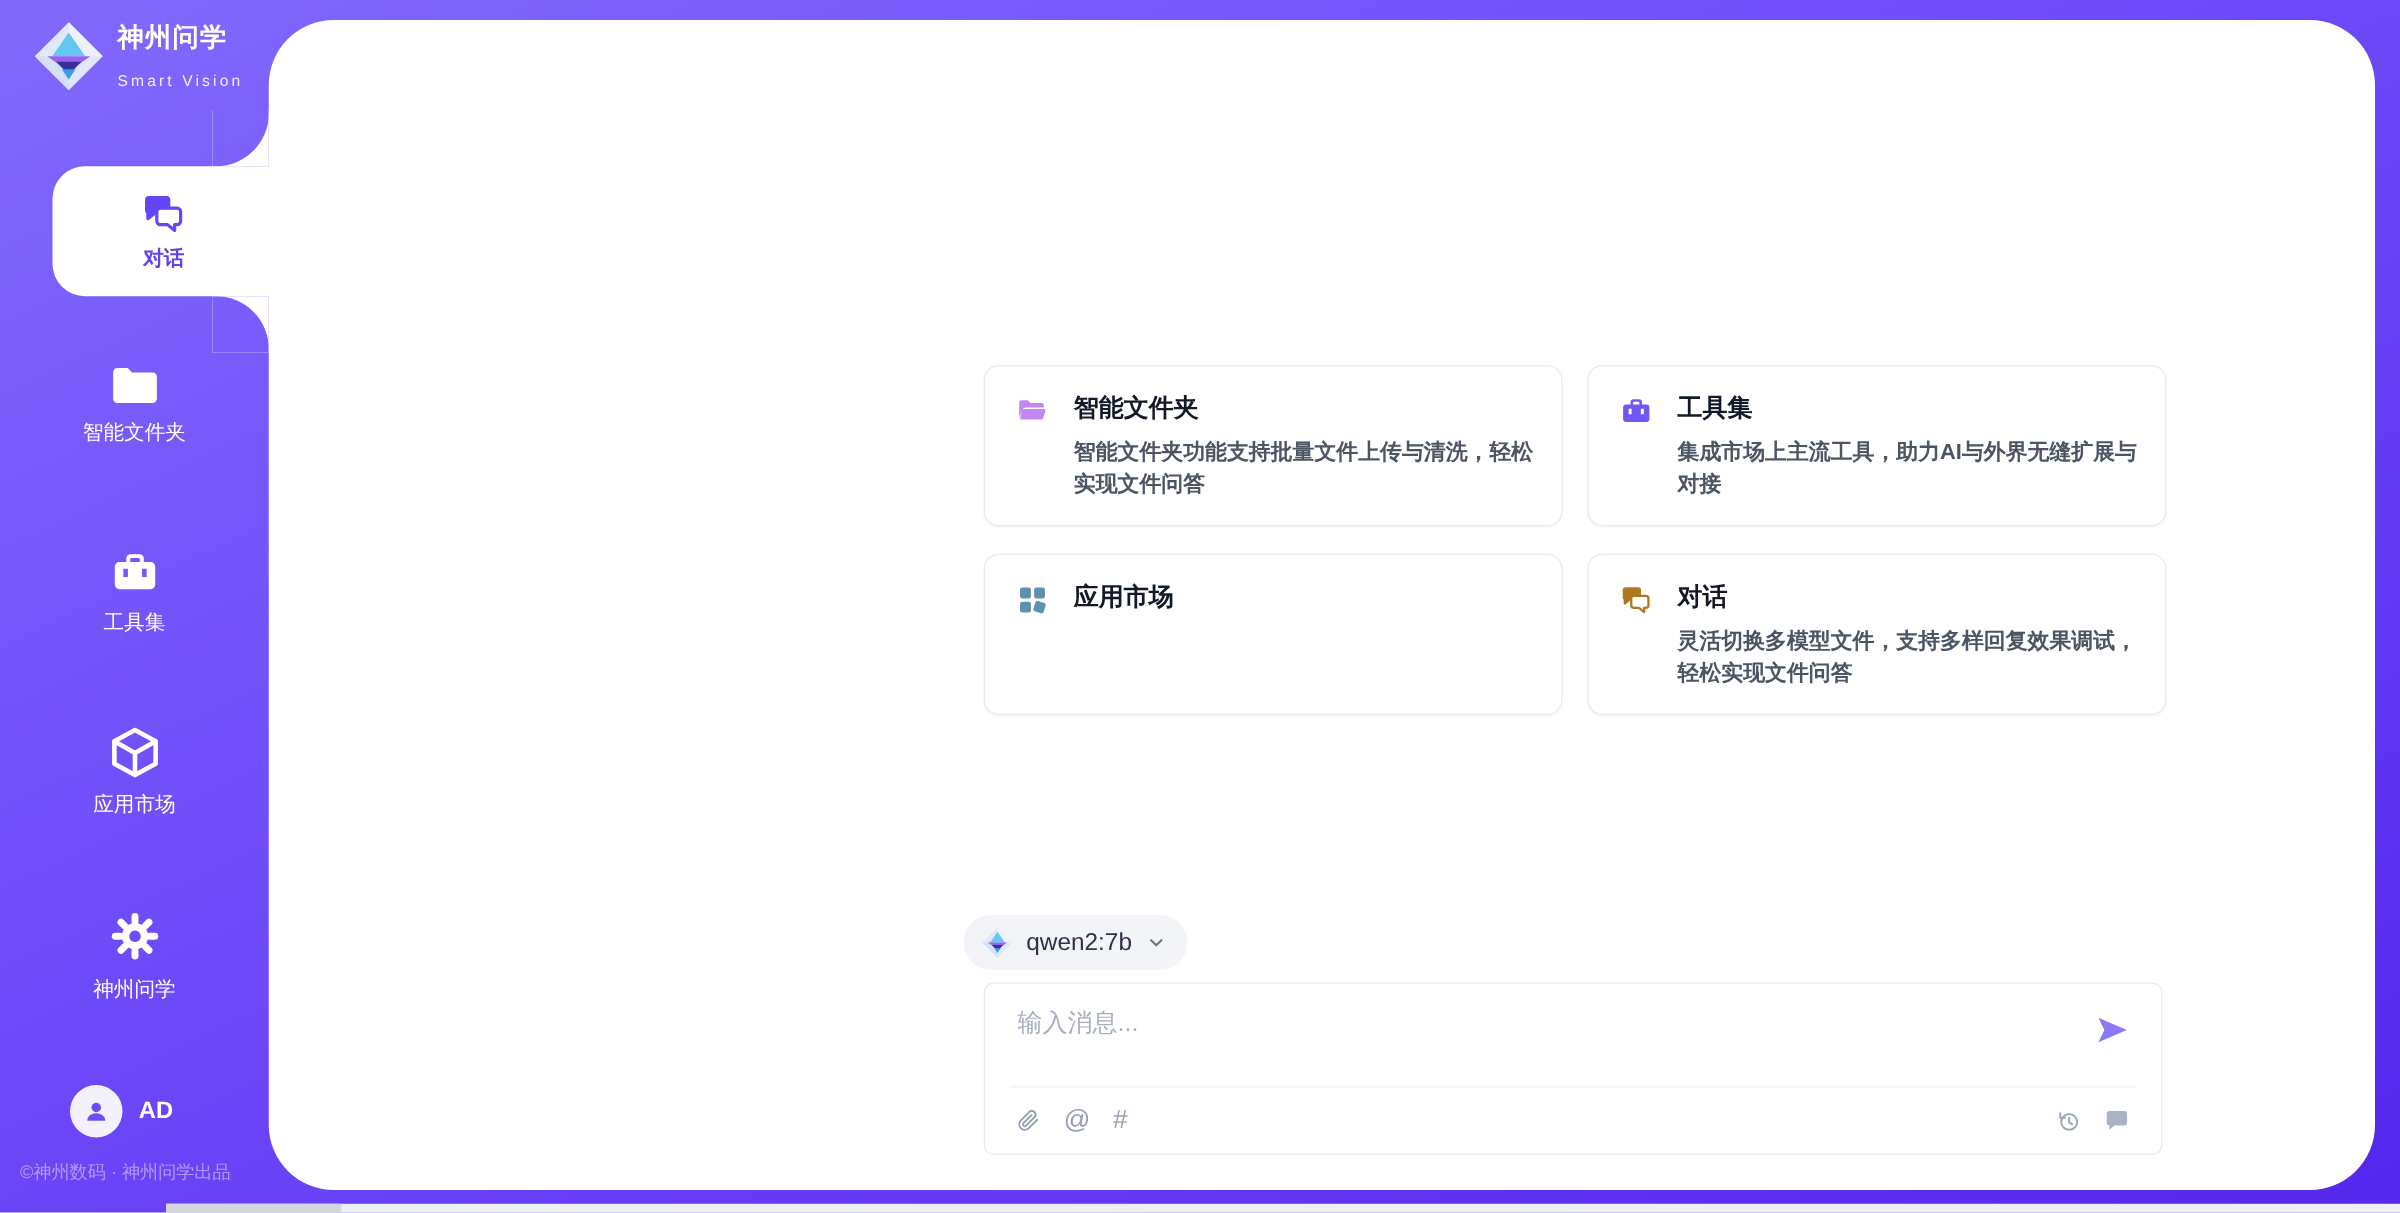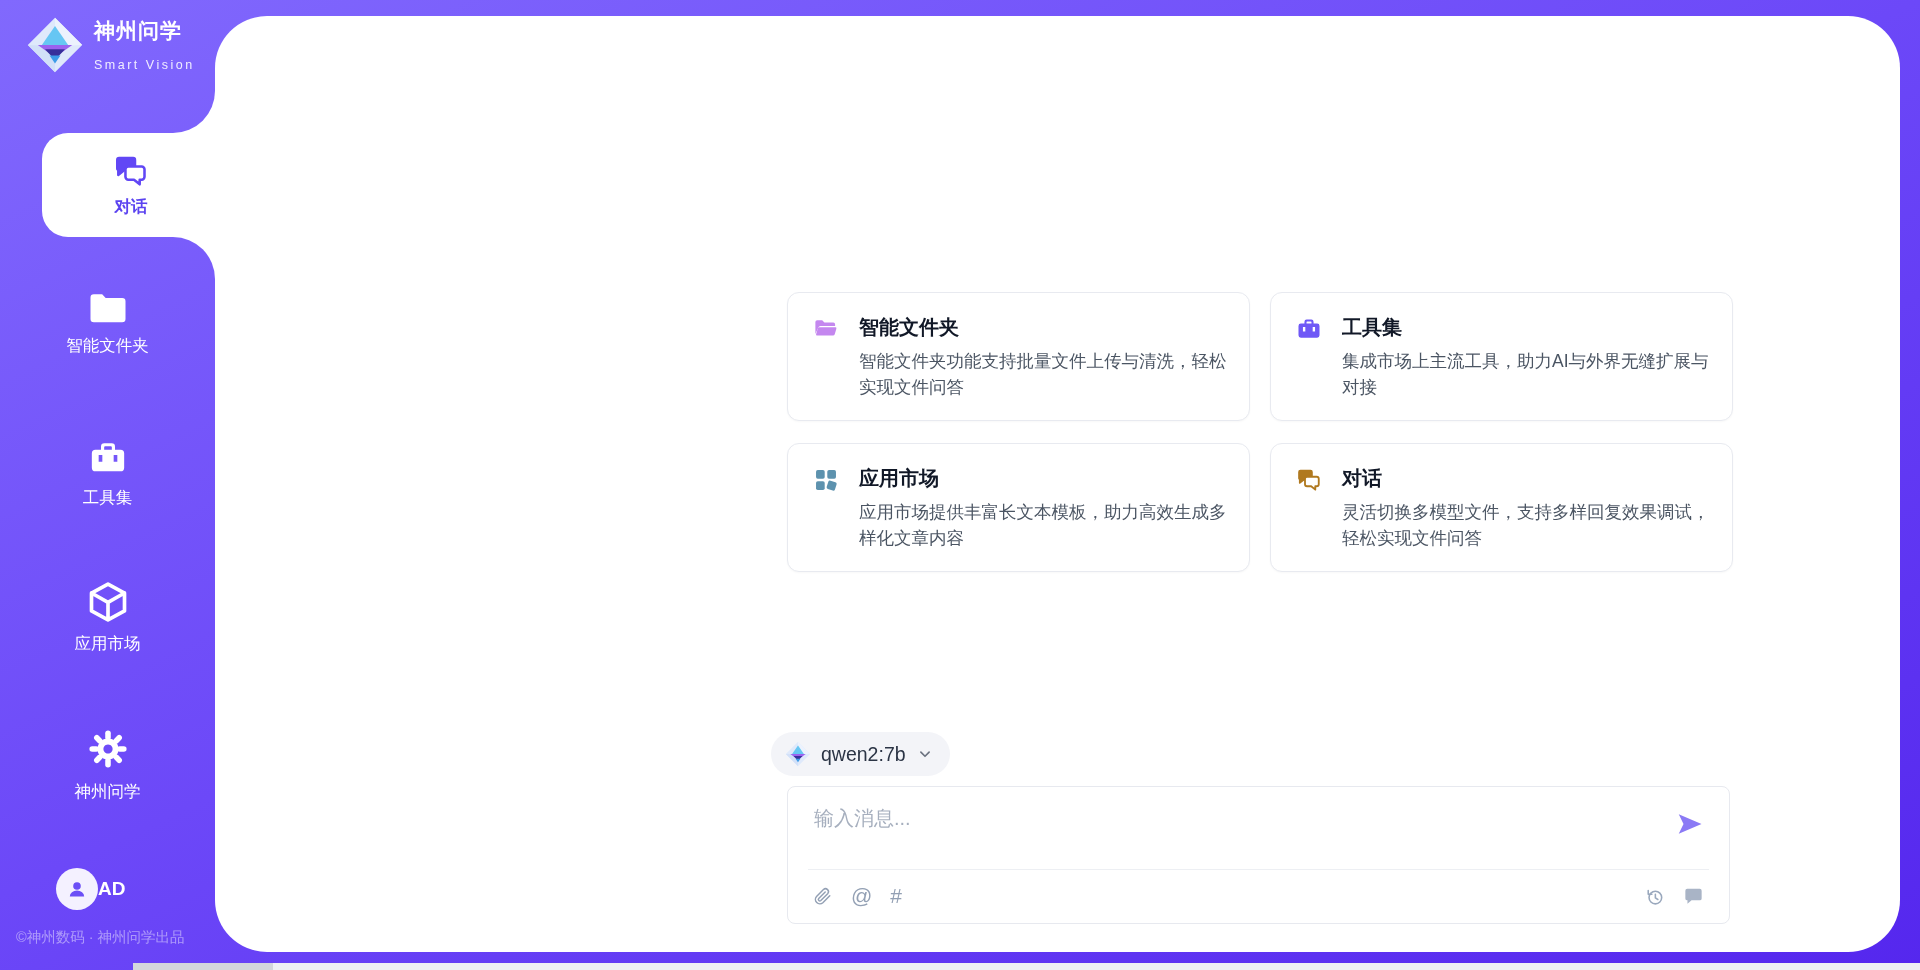--- a/index.html
+++ b/index.html
@@ -16,36 +16,36 @@
   .nav-item .label{color:#ffffff;font-size:16.5px;}
   .tab-active{position:absolute;left:42px;top:133px;width:178px;height:104px;background:#fff;border-radius:26px 0 0 26px;
     display:flex;flex-direction:column;align-items:center;justify-content:center;gap:7px;cursor:pointer;}
   .tab-active .label{color:#5b43f0;font-size:16.5px;font-weight:600;}
   .flare{position:absolute;left:170px;width:45px;height:45px;background:#fff;}
   .flare-top{top:88px;}
   .flare-bottom{top:237px;}
   .flare i{display:block;width:100%;height:100%;background:linear-gradient(155deg,#8169fd 0%,#6c48f8 48%,#5527ee 100%);background-attachment:fixed;}
   .flare-top i{border-radius:0 0 42px 0;}
   .flare-bottom i{border-radius:0 42px 0 0;}
-  .user-chip{position:absolute;left:56px;top:868px;display:flex;align-items:center;cursor:pointer;}
+  .user-chip{position:absolute;left:56px;top:868px;display:flex;align-items:center;gap:13px;cursor:pointer;}
   .avatar{width:42px;height:42px;border-radius:50%;background:#f4f1ff;display:flex;align-items:center;justify-content:center;}
   .user-initials{color:#fff;font-size:19px;font-weight:600;}
   .credit{position:absolute;left:16px;top:928px;color:rgba(255,255,255,.45);font-size:14.5px;white-space:nowrap;}
   
   .greeting{position:absolute;left:572px;top:160px;display:flex;align-items:center;gap:18px;}
   .greeting .gem{width:84px;height:84px;}
   .greeting h1{margin:0;font-size:30px;font-weight:700;color:#101828;letter-spacing:.5px;}
   
   .cards{position:absolute;left:572px;top:276px;width:946px;display:grid;grid-template-columns:463px 463px;grid-auto-rows:129px;gap:22px 20px;}
   .card{position:relative;background:#fff;border:1px solid #e8eaf0;border-radius:12px;box-sizing:border-box;cursor:pointer;
     box-shadow:0 1px 2px rgba(16,24,40,.03);}
   .card .cicon{position:absolute;left:25px;top:23px;width:26px;height:26px;}
   .card .ctext{margin:21px 22px 0 71px;}
   .card h2{margin:0;font-size:20px;font-weight:700;color:#111827;line-height:26px;}
-  .card p{margin:8px 0 0 0;font-size:17.5px;color:#4b5563;line-height:1.5;}
+  .card p{margin:8px 0 0 0;font-size:17.5px;color:#4b5563;line-height:1.5;font-weight:bold;}
   .ic-folder{color:#c487ef;} .ic-tool{color:#6f58f6;} .ic-market{color:#5d92ae;} .ic-chatcard{color:#b0791f;}
   
   .model-pill{position:absolute;left:556px;top:716px;height:44px;display:inline-flex;align-items:center;gap:10px;
     background:#f3f4f8;border-radius:22px;padding:0 16px 0 14px;cursor:pointer;}
   .model-pill .gem{width:26px;height:26px;}
   .model-name{font-size:19.5px;color:#2b3445;}
   
   .composer{position:absolute;left:572px;top:770px;width:943px;height:138px;background:#fff;border:1px solid #e7e9ef;
     border-radius:8px;box-sizing:border-box;}
   .composer textarea{position:absolute;left:24px;top:16px;width:840px;height:58px;border:none;outline:none;resize:none;
@@ -187,21 +187,20 @@
         <svg class="cicon ic-market" viewBox="0 0 24 24">
           <g fill="#5d92ae">
             <rect x="2.8" y="2.8" width="8" height="8" rx="1.6"></rect>
             <rect x="13.2" y="2.8" width="8" height="8" rx="1.6"></rect>
             <rect x="2.8" y="13.2" width="8" height="8" rx="1.6"></rect>
             <rect x="13.2" y="13.2" width="8" height="8" rx="1.6" transform="rotate(18 17.2 17.2)"></rect>
           </g>
         </svg>
         <div class="ctext">
           <h2>应用市场</h2>
-          <p>应用市场提供丰富长文本模板，助力高效生成多样化文章内容</p>
         </div>
       </div>
 
       <div class="card">
         <svg class="cicon ic-chatcard" viewBox="0 0 24 24">
           <path fill="#b0791f" d="M2,4.6a2.1,2.1 0 0 1 2.1-2.1h9.3a2.1,2.1 0 0 1 2.1,2.1v5.5a2.1,2.1 0 0 1-2.1,2.1H7.9l-3.9,3.1a.8.8 0 0 1-1.3-.63v-2.8A2.1,2.1 0 0 1 2,10.1Z"></path>
           <path fill="#ffffff" stroke="#b0791f" stroke-width="1.7" stroke-linejoin="round" d="M10.2,9h8.9a1.9,1.9 0 0 1 1.9,1.9v5a1.9,1.9 0 0 1-1.9,1.9h-1.3v3.1l-3.8-3.1h-3.8a1.9,1.9 0 0 1-1.9-1.9v-5A1.9,1.9 0 0 1 10.2,9Z"></path>
         </svg>
         <div class="ctext">
           <h2>对话</h2>

